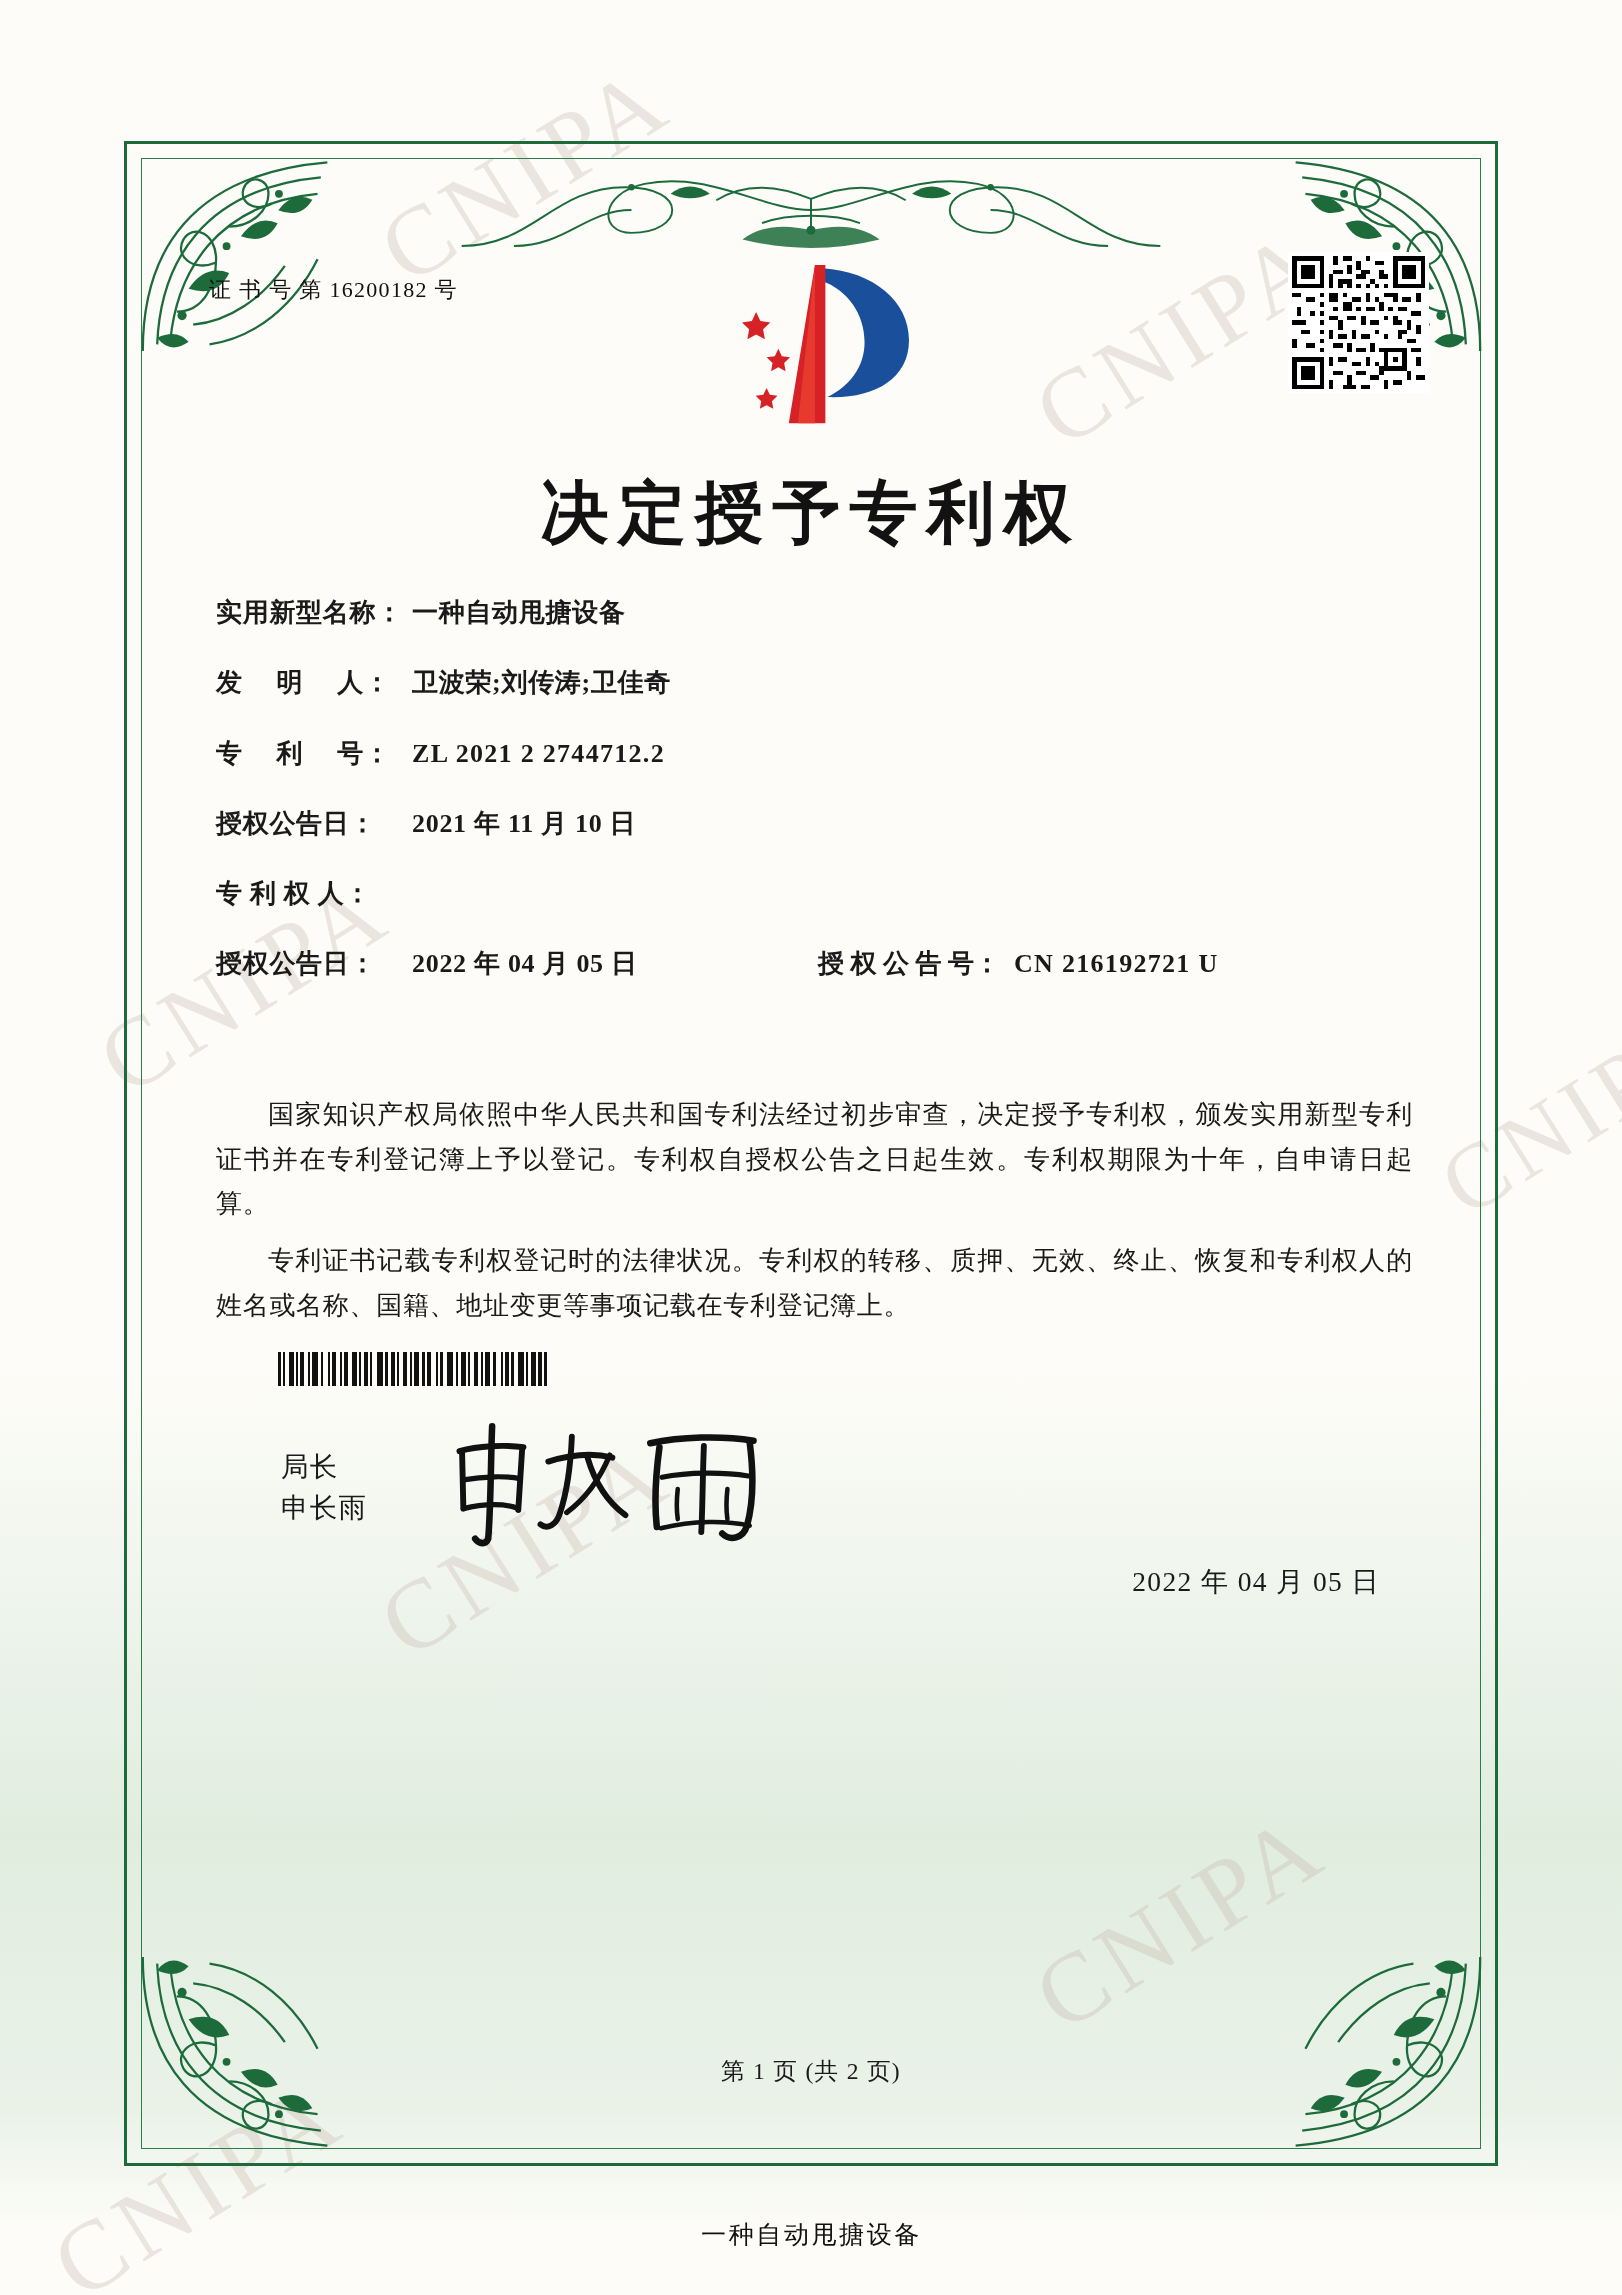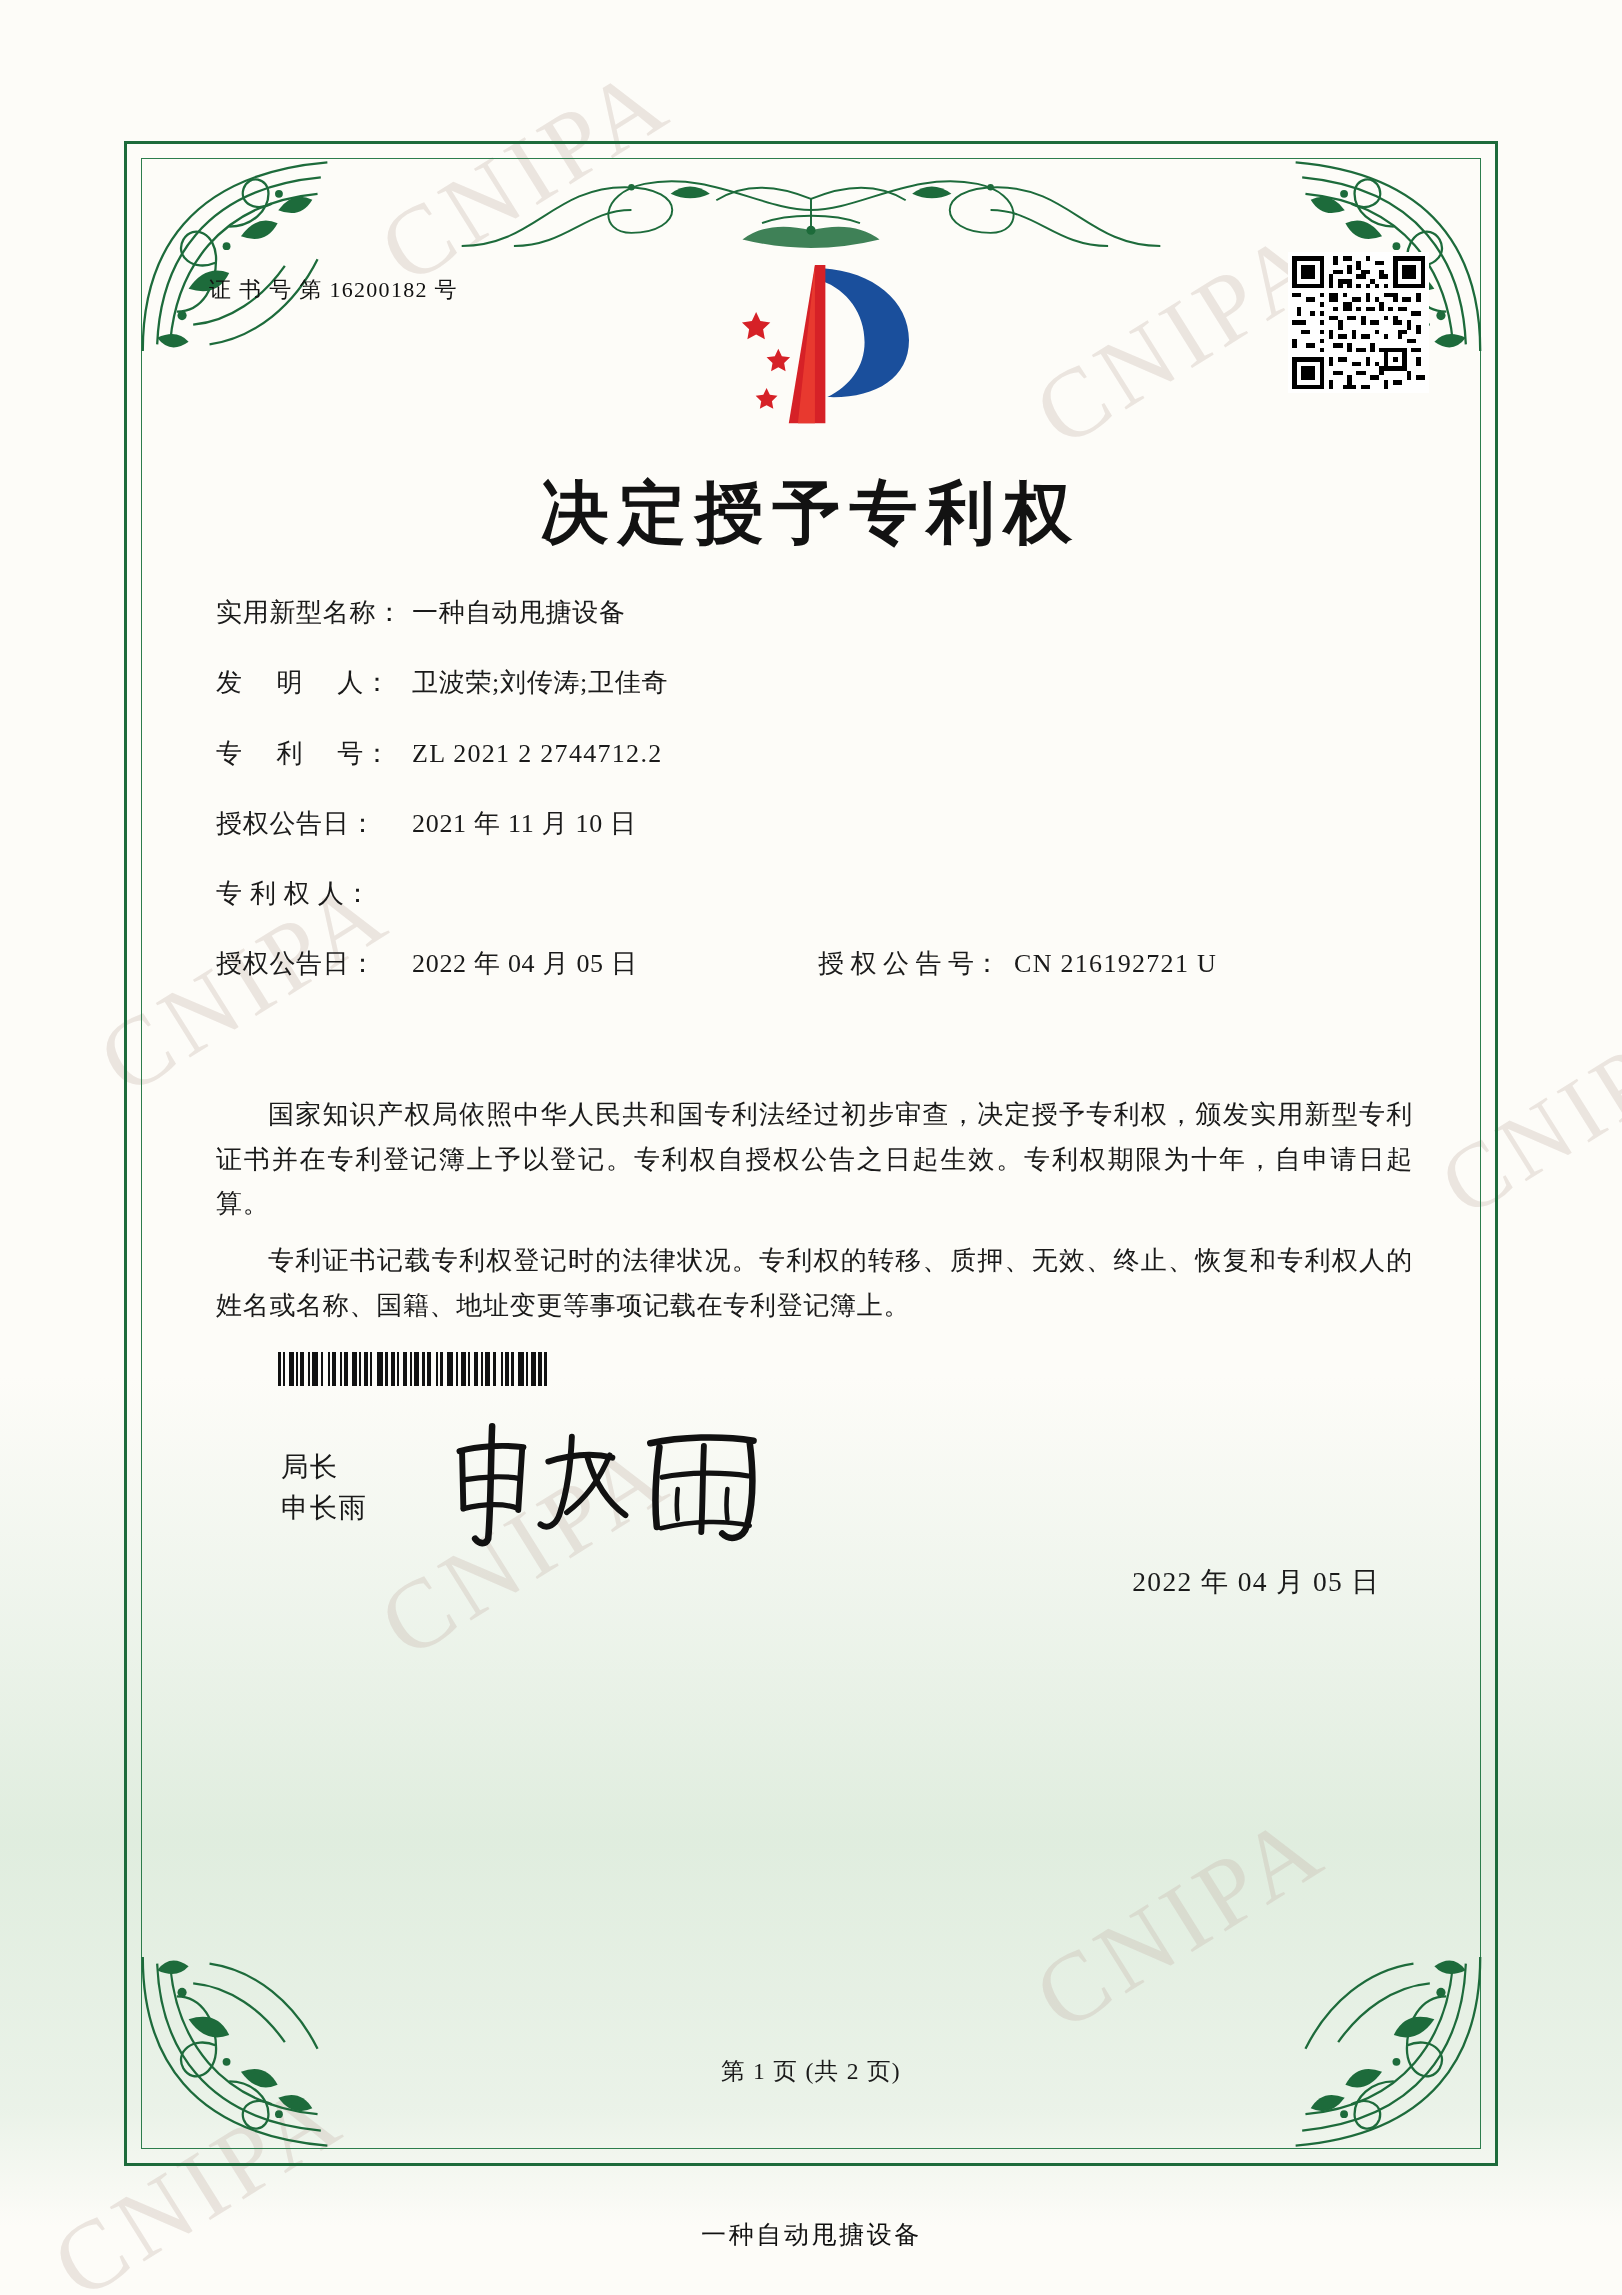--- a/index.html
+++ b/index.html
@@ -164,20 +164,21 @@
     left: 92px;
     top: 452px;
     width: 1197px;
     font-size: 26px;
     line-height: 1.55;
   }
   .frow {
     display: flex;
     align-items: flex-end;
     margin-bottom: 30px;
+    font-weight: bold;
   }
   .flabel {
     flex: 0 0 196px;
     white-space: pre;
     letter-spacing: 0.7px;
   }
   .fvalue {
     flex: 1 1 auto;
     letter-spacing: 0.7px;
   }

